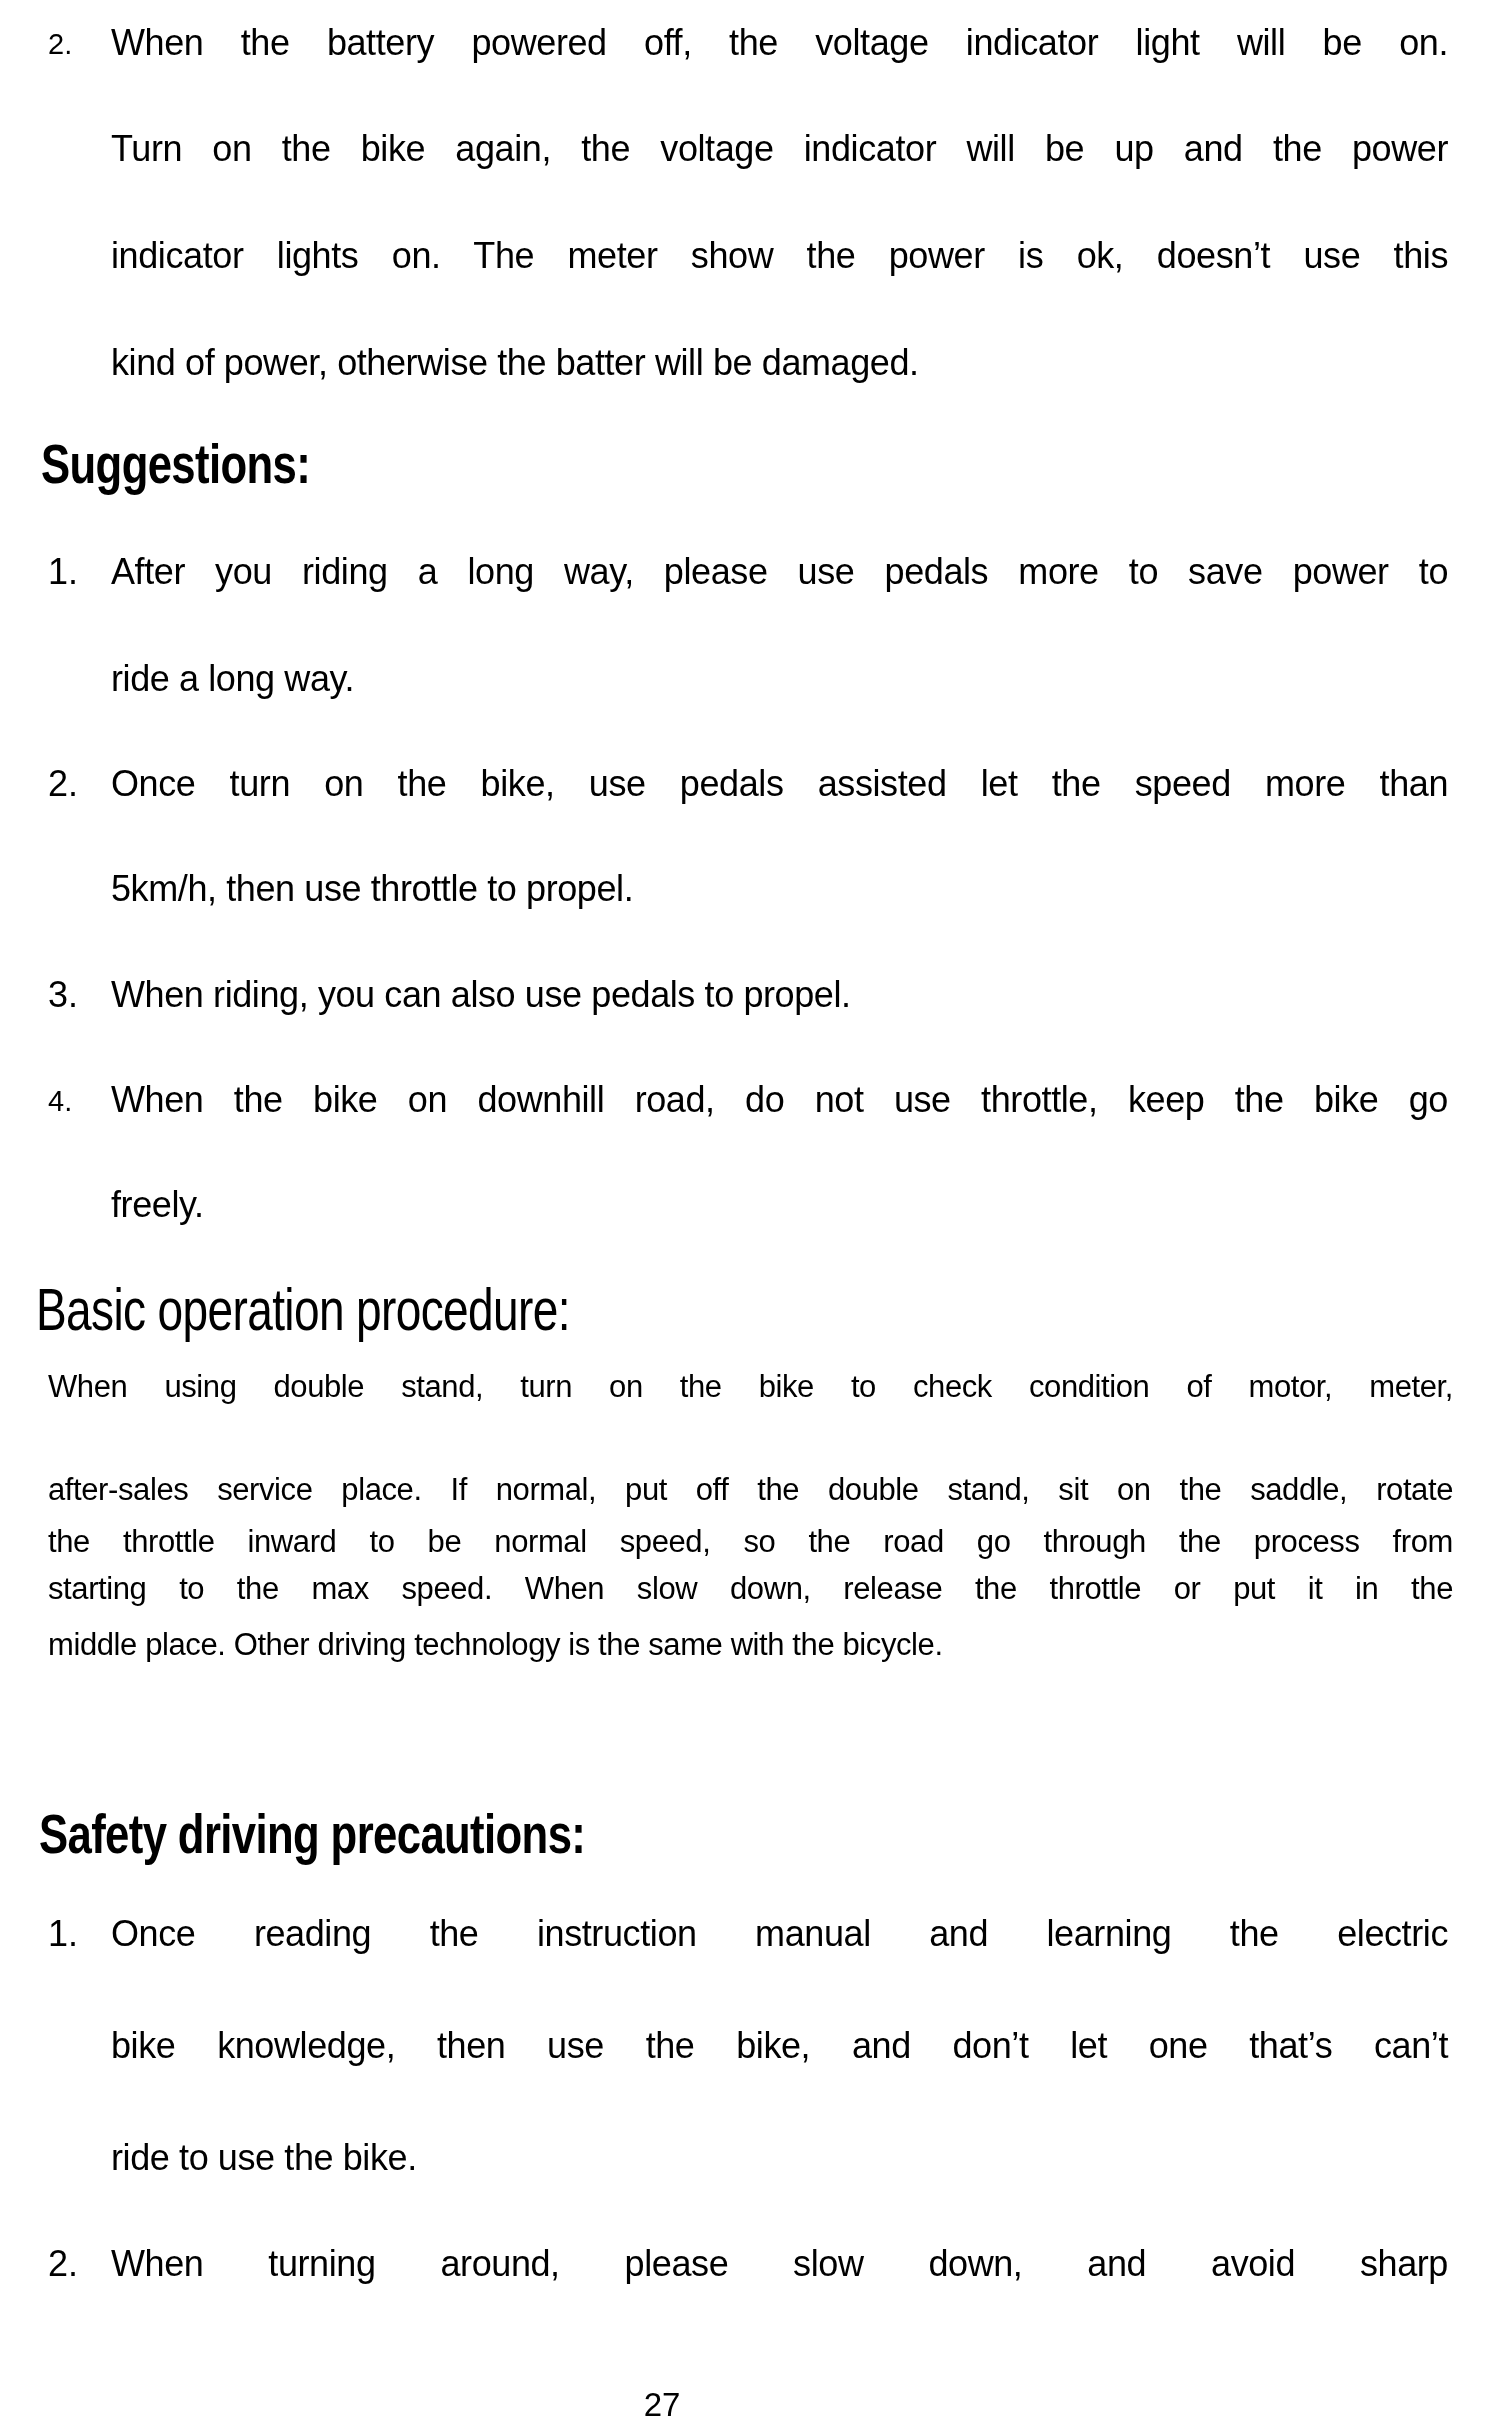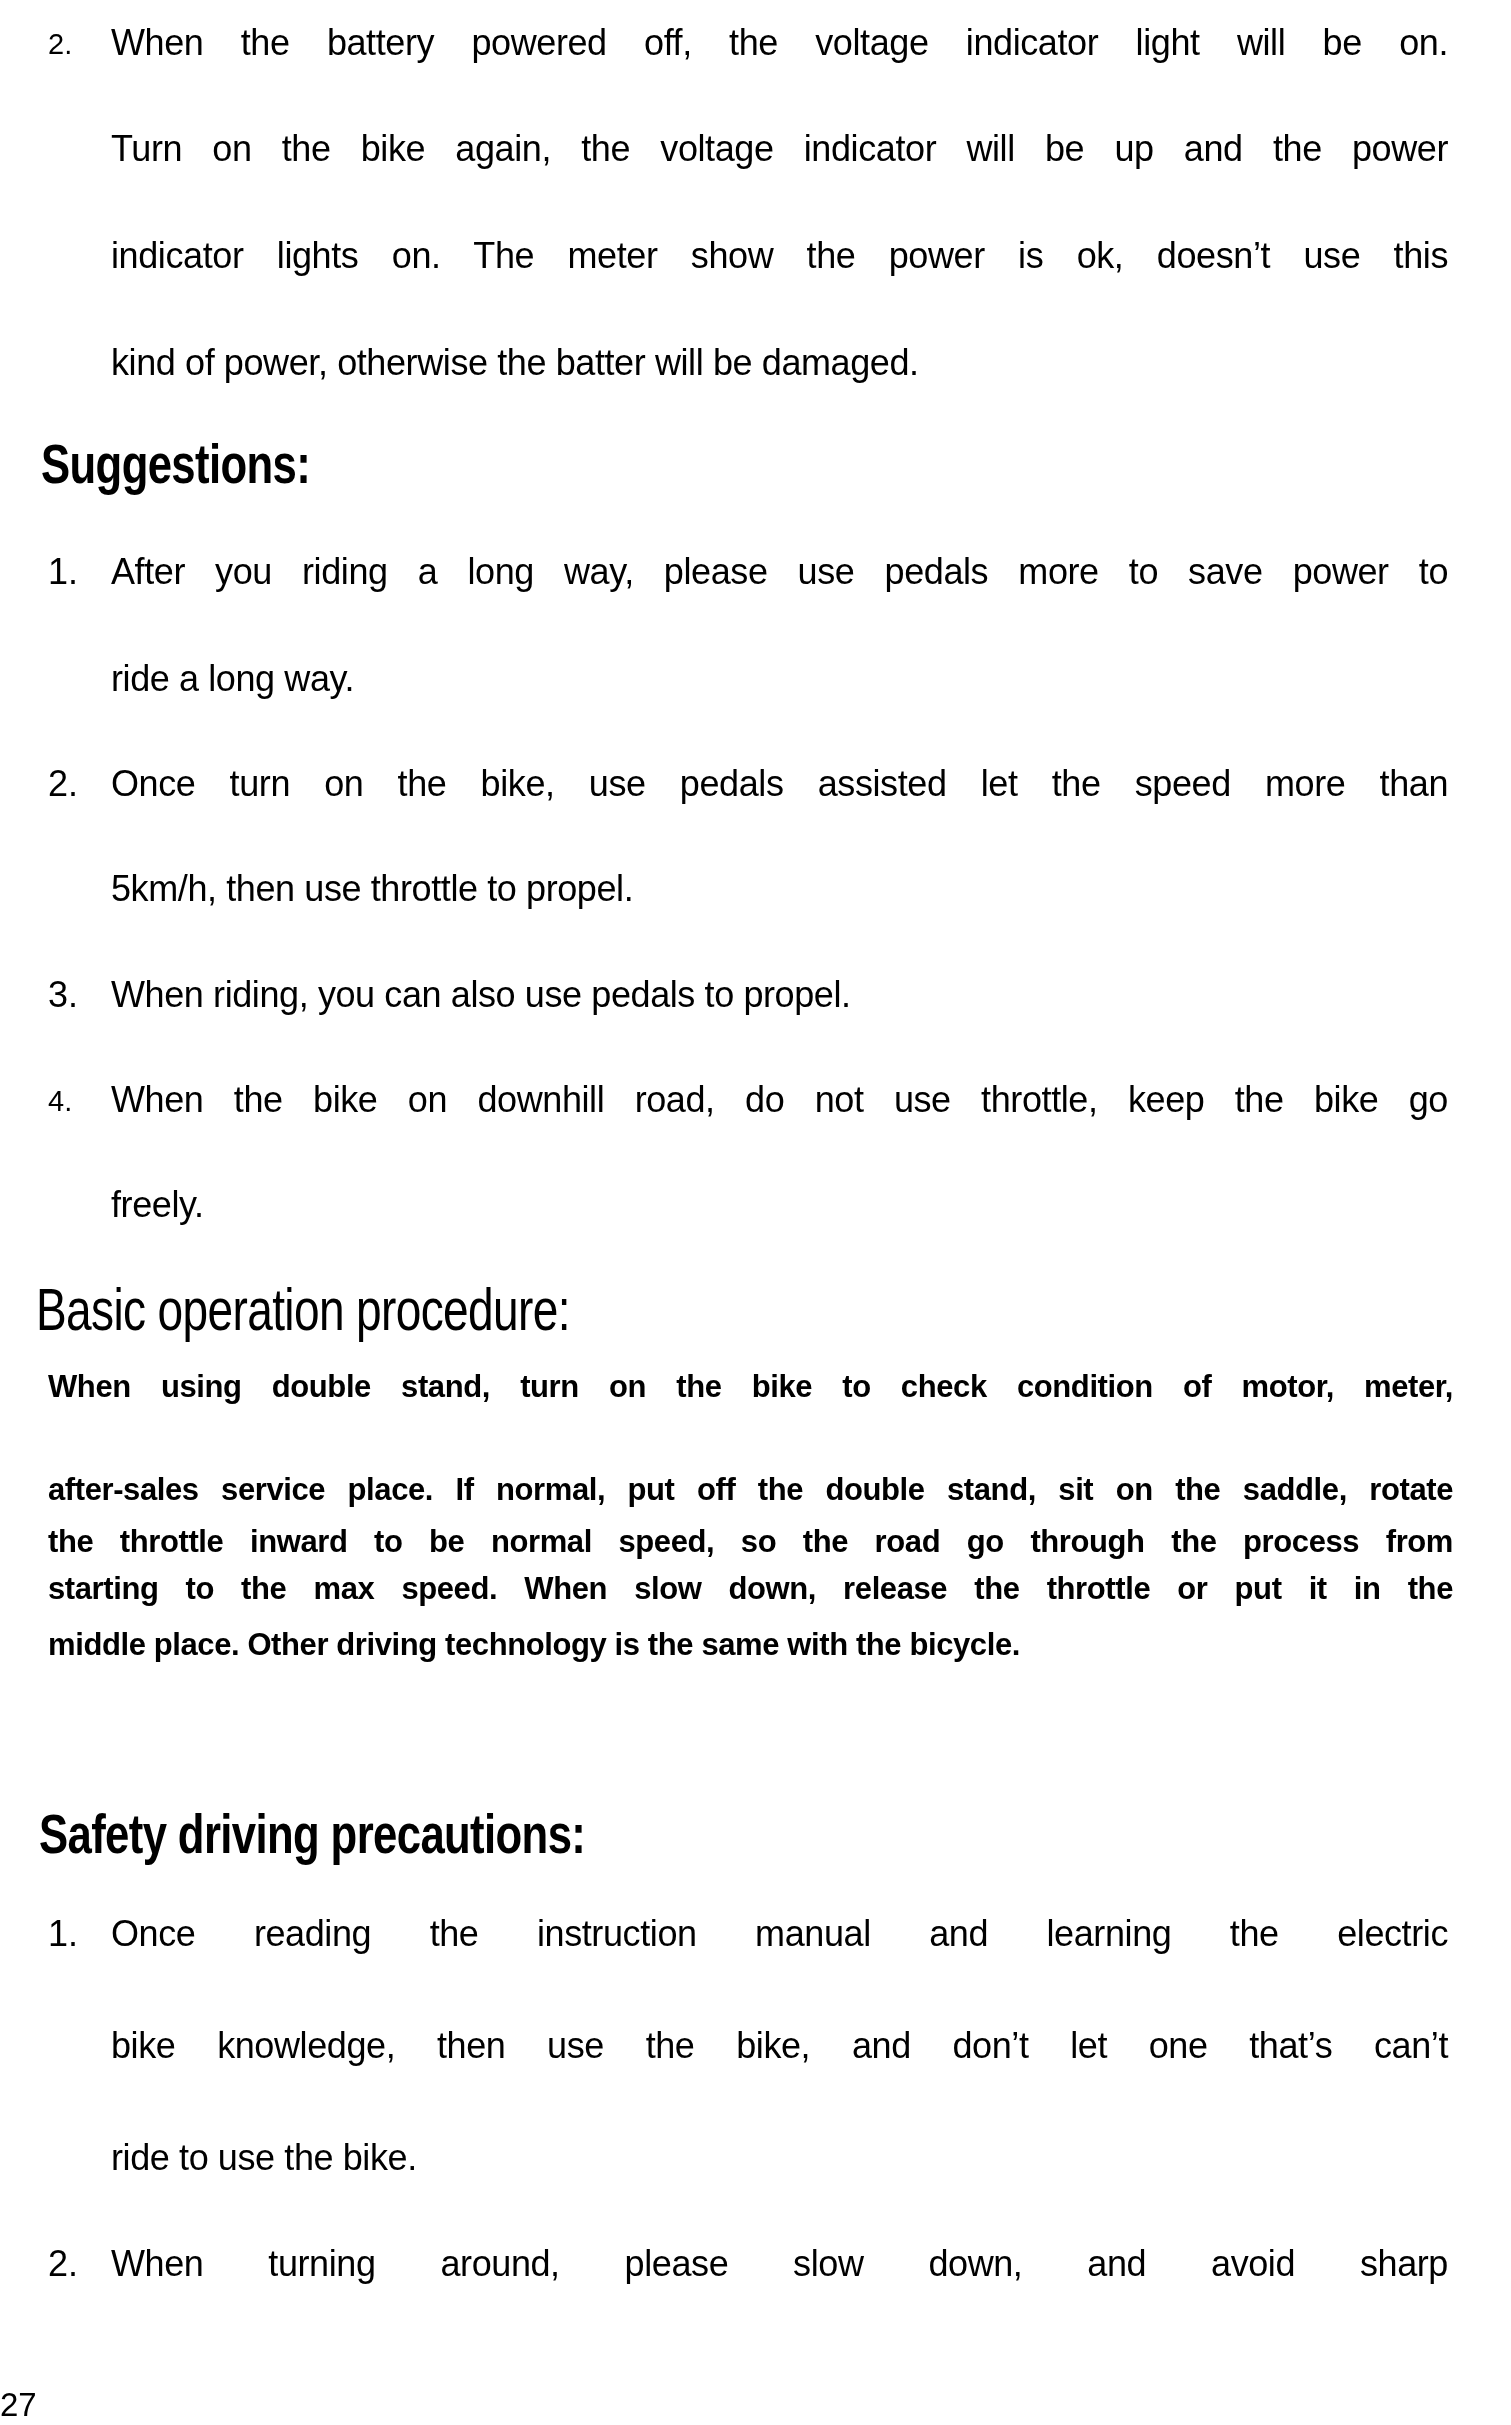--- a/index.html
+++ b/index.html
@@ -27,37 +27,36 @@
     font-size:36px;line-height:1.25;
   }
   .mk.sm{font-size:29px;padding-top:6.2px;}
   
   .pln{
     position:absolute;
     left:48px;width:1405px;
     font-size:31px;line-height:1.25;
     letter-spacing:-0.4px;
     white-space:nowrap;
-    font-weight:bold;
   }
   .pln.j{white-space:normal;text-align:justify;text-align-last:justify;}
   
   .hd{
     position:absolute;
     white-space:nowrap;
     transform:scaleX(0.78);
     transform-origin:left top;
     letter-spacing:-0.8px;
   }
   .hd.b{font-weight:700;font-size:56px;line-height:1.1;}
   .hd.r{font-weight:400;font-size:59px;line-height:1.1;}
   .pgnum{
     position:absolute;
     left:0;width:1324px;
-    text-align:left;
+    text-align:center;
     font-size:33px;line-height:1.1;
   }
 </style>
 </head>
 <body>
 
 <div class="page">
 
   <div class="mk sm" style="top:19.5px">2.</div>
   <div class="ln j" style="top:19.5px">When the battery powered off, the voltage indicator light will be on.</div>

